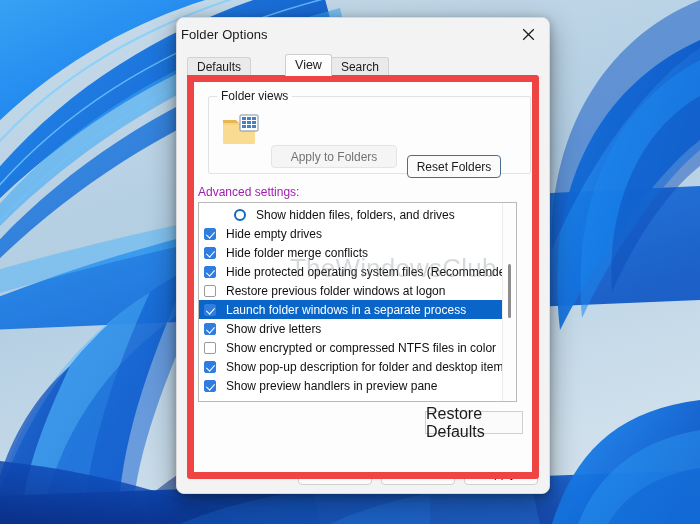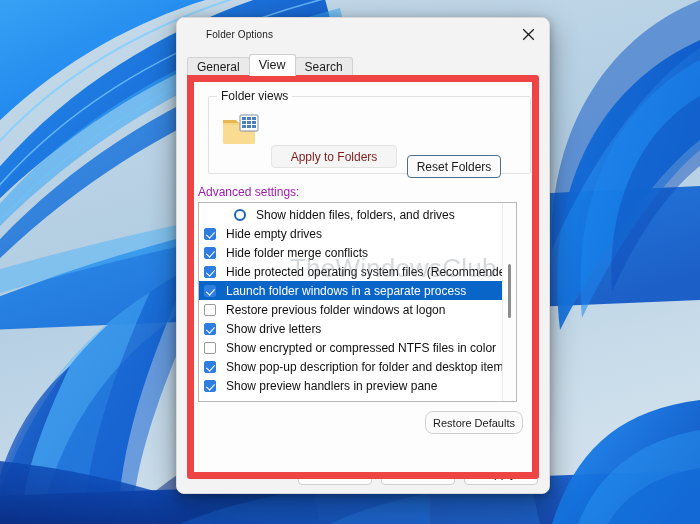--- a/index.html
+++ b/index.html
@@ -32,22 +32,22 @@
   }
 
   
   #titlebar {
     height: 33px;
     background: #f3f3f3;
     display: flex; align-items: center;
     position: relative;
   }
   #dialog-title {
-    font-size: 10px; color: #1b1b1b;
-    padding-left: 11px; letter-spacing: .1px; margin-left: 18px;
+    font-size: 13px; color: #1b1b1b;
+    padding-left: 4px; letter-spacing: .1px;
   }
   #close-btn {
     position: absolute; right: 0; top: 0;
     width: 42px; height: 33px;
     display: flex; align-items: center; justify-content: center;
     cursor: default;
   }
   #close-btn svg { display: block; }
 
   
@@ -70,20 +70,21 @@
     margin-right: -1px;
     position: relative;
     line-height: 1;
   }
   .tab.selected {
     background: #fdfdfd;
     height: 22px;
     border-color: #cfcfcf;
     z-index: 3;
     font-size: 12.5px;
+    margin-left: 35px;
   }
   #tabpanel {
     position: relative;
     margin: 0 10px 0 10px;
     height: 404px;
     background: #fdfdfd;
     border: 7px solid #ef4444;
     border-radius: 0 3px 3px 3px;
     z-index: 2;
     margin-top: -1px;
@@ -119,21 +120,21 @@
     font-size: 12px;
     border-radius: 4px;
     background: #fbfbfb;
     color: #1b1b1b;
     border: 1px solid #d0d0d0;
     display: flex; align-items: center; justify-content: center;
     cursor: default;
   }
   #apply-to-folders-button {
     left: 62px; top: 48px; width: 126px;
-    color: #7f1d1d;
+    color: #737373;
     background: #f5f5f5;
     border-color: #e4e4e4;
   }
   #reset-folders-button {
     left: 198px; top: 58px; width: 94px;
     border: 1.4px solid #4a6e90;
     background: #fbfbfb;
   }
 
   
@@ -213,24 +214,24 @@
     width: 3px; height: 55px;
     border-radius: 2px;
     background: #8d8d8d;
   }
 
   
   #restore-defaults-button {
     position: absolute;
     right: 9px; top: 329px;
     width: 98px; height: 23px;
-    font-size: 11px;
+    font-size: 16px;
     background: #fbfbfb;
     border: 1px solid #d0d0d0;
-    border-radius: 8px;
+    border-radius: 0;
     display: flex; align-items: center; justify-content: center;
     color: #1b1b1b;
     cursor: default;
   }
 
   
   #footer {
     position: absolute;
     left: 0; right: 0; bottom: 0;
     height: 40px;
@@ -344,21 +345,21 @@
     <div id="titlebar">
       <div id="dialog-title">Folder Options</div>
       <div id="close-btn">
         <svg width="13" height="13" viewBox="0 0 13 13" aria-hidden="true">
           <path d="M1.2 1.2 L11.8 11.8 M11.8 1.2 L1.2 11.8" stroke="#1b1b1b" stroke-width="1.25" fill="none"></path>
         </svg>
       </div>
     </div>
 
     <div id="tabstrip">
-      <div class="tab">General</div>
+      <div class="tab">Defaults</div>
       <div class="tab selected">View</div>
       <div class="tab">Search</div>
     </div>
 
     <div id="tabpanel">
 
       <div id="folderviews-group">
         <div id="folderviews-legend">Folder views</div>
 
         <svg id="folder-icon" viewBox="0 0 40 36">
@@ -405,31 +406,31 @@
                 <span class="cbox checked"></span>
               </span>
               <span class="slabel">Hide folder merge conflicts</span>
             </div>
             <div class="srow">
               <span class="ctl">
                 <span class="cbox checked"></span>
               </span>
               <span class="slabel">Hide protected operating system files (Recommended)</span>
             </div>
+            <div class="srow">
+              <span class="ctl">
+                <span class="cbox"></span>
+              </span>
+              <span class="slabel">Restore previous folder windows at logon</span>
+            </div>
             <div class="srow selected">
               <span class="ctl">
                 <span class="cbox checked"></span>
               </span>
               <span class="slabel">Launch folder windows in a separate process</span>
-            </div>
-            <div class="srow">
-              <span class="ctl">
-                <span class="cbox"></span>
-              </span>
-              <span class="slabel">Restore previous folder windows at logon</span>
             </div>
             <div class="srow">
               <span class="ctl">
                 <span class="cbox checked"></span>
               </span>
               <span class="slabel">Show drive letters</span>
             </div>
             <div class="srow">
               <span class="ctl">
                 <span class="cbox"></span>

